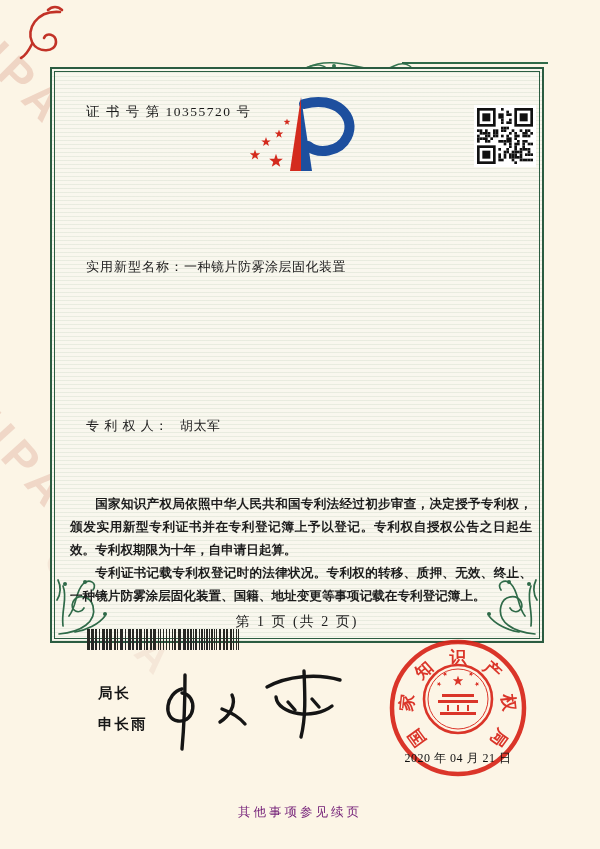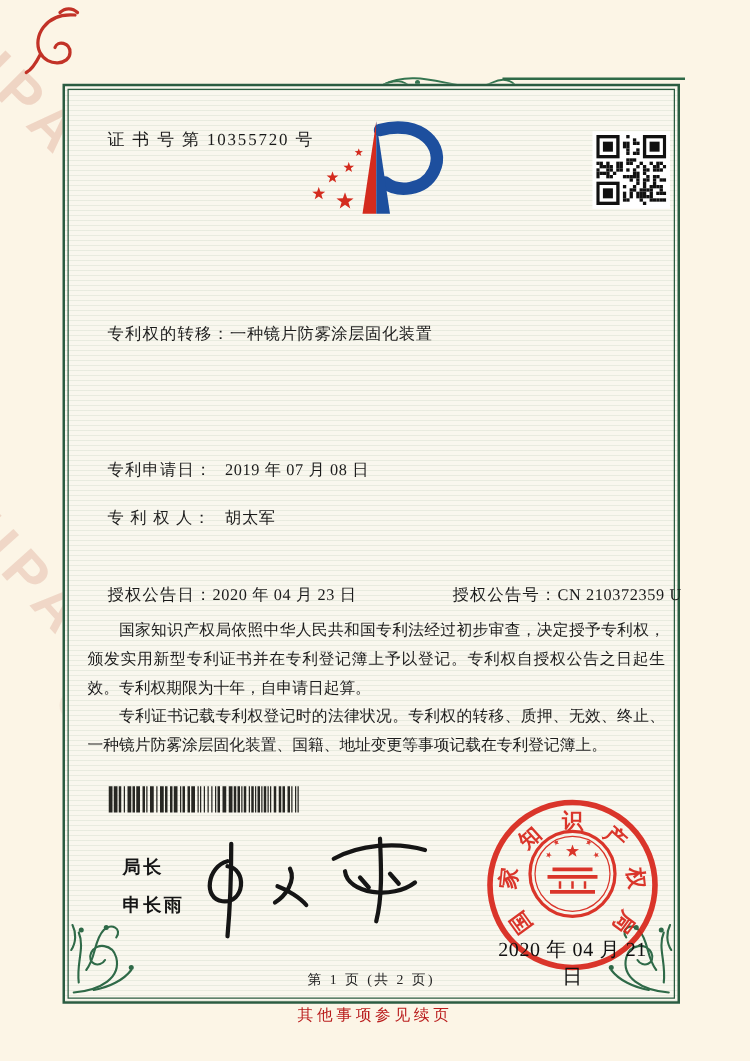--- a/index.html
+++ b/index.html
@@ -12,53 +12,53 @@
   .wm2{left:398px;top:232px;font-size:40px;color:rgba(146,186,156,0.55);transform:rotate(50deg);}
   .wm3{left:-38px;top:352px;font-size:46px;color:rgba(228,186,168,0.5);transform:rotate(48deg);}
   .wm4{left:68px;top:536px;font-size:42px;color:rgba(230,200,184,0.30);transform:rotate(45deg);}
   
   .orn{position:absolute;pointer-events:none;}
   .garland{left:222px;top:48px;}
   .garland-line{position:absolute;left:402px;top:62px;width:146px;height:2px;background:#2f6a48;}
   .red-swirl-tl{left:18px;top:4px;}
   .red-swirl-c{left:292px;top:86px;}
   
-  .border-box{position:absolute;left:50px;top:67px;width:494px;height:736px;
+  .border-box{position:absolute;left:50px;top:67px;width:494px;height:576px;
       border:2.5px solid #2b5c41;box-sizing:border-box;
       background:repeating-linear-gradient(0deg, rgba(110,150,115,0.12) 0 1px, rgba(0,0,0,0) 1px 4px),#f9f7ee;}
   .border-box::before{content:"";position:absolute;inset:2px;border:1px solid #2b5c41;pointer-events:none;}
   .corner{position:absolute;bottom:1px;width:86px;height:86px;}
   .corner.left{left:1px;}
   .corner.right{right:1px;transform:scaleX(-1);}
   .cert-no{position:absolute;left:34px;top:34px;font-size:13.5px;letter-spacing:1.5px;color:#1a1a1a;}
   .logo{position:absolute;left:178px;top:24px;}
   .qr{position:absolute;left:422px;top:36px;width:62px;height:62px;background:#fff;padding:3px;box-sizing:border-box;}
   .title{position:absolute;top:108px;left:0;width:100%;text-align:center;font-size:30px;font-weight:bold;
       letter-spacing:9px;color:#0d0d0d;}
   .row{position:absolute;left:34px;font-size:13px;color:#1b1b1b;white-space:nowrap;}
   .lbl{display:inline-block;min-width:94px;letter-spacing:1px;}
   .val{letter-spacing:0.5px;}
   .val.compact{font-size:11.5px;letter-spacing:-0.3px;}
   .pair2{position:absolute;left:276px;top:0;}
   .paras{position:absolute;left:18px;width:462px;top:424px;font-size:12.6px;line-height:1.82;
       color:#1c1c1c;text-align:justify;}
-  .paras p{margin:0;text-indent:2em;}
+  .paras p{margin:0;text-indent:2em;font-weight:bold;}
   .barcode{position:absolute;left:35px;top:560px;width:156px;height:21px;}
   .barcode i{position:absolute;top:0;bottom:0;background:#272722;}
   .signer{position:absolute;left:46px;top:615px;font-family:"Liberation Sans","DejaVu Sans",sans-serif;
       font-weight:bold;font-size:14.5px;color:#161616;}
   .signer div{margin-bottom:12px;letter-spacing:2px;}
   .signature{position:absolute;left:100px;top:588px;}
   .seal{position:absolute;left:330px;top:566px;width:152px;height:152px;}
-  .seal-date{position:absolute;left:338px;top:681px;width:136px;text-align:center;font-size:16px;
+  .seal-date{position:absolute;left:338px;top:681px;width:136px;text-align:center;font-size:12px;
       color:#101010;letter-spacing:0.5px;z-index:3;}
-  .page-num{position:absolute;bottom:10px;left:0;width:100%;text-align:center;font-size:11px;
+  .page-num{position:absolute;bottom:10px;left:0;width:100%;text-align:center;font-size:14px;
       color:#222;letter-spacing:2px;}
   .footer-note{position:absolute;top:804px;left:0;width:100%;text-align:center;font-size:12.5px;
-      color:#b91c1c;letter-spacing:3px;}
+      color:#701a75;letter-spacing:3px;}
 </style>
 </head>
 <body>
 
 <div class="page">
 
   <div class="wm wm1">CNIPA</div>
   <div class="wm wm2">CNIPA</div>
   <div class="wm wm3">CNIPA</div>
   <div class="wm wm4">CNIPA</div>
@@ -269,33 +269,24 @@
           <rect x="40" y="2.6666666666666665" width="13.333333333333332" height="13.333333333333332" fill="#fff"></rect>
           <rect x="42.666666666666664" y="5.333333333333333" width="8" height="8" fill="#111"></rect>
           <rect x="0" y="37.33333333333333" width="18.666666666666664" height="18.666666666666664" fill="#111"></rect>
           <rect x="2.6666666666666665" y="40" width="13.333333333333332" height="13.333333333333332" fill="#fff"></rect>
           <rect x="5.333333333333333" y="42.666666666666664" width="8" height="8" fill="#111"></rect>
         </svg>
     </div>
 
 
     <div class="row" style="top:189px">
-      <span class="lbl">专利权的转移：</span><span class="val">一种镜片防雾涂层固化装置</span>
-    </div>
-    <div class="row" style="top:298px">
-      <span class="lbl">专利申请日：</span><span class="val">2019 年 07 月 08 日</span>
-    </div>
-    <div class="row" style="top:336px">
+      <span class="lbl">实用新型名称：</span><span class="val">一种镜片防雾涂层固化装置</span>
+    </div>
+    <div class="row" style="top:348px">
       <span class="lbl">专 利 权 人：</span><span class="val">胡太军</span>
-    </div>
-    <div class="row" style="top:398px">
-      <span class="lbl" style="min-width:0">授权公告日：</span><span class="val">2020 年 04 月 23 日</span>
-      <span class="pair2">
-        <span class="lbl" style="min-width:0">授权公告号：</span><span class="val">CN 210372359 U</span>
-      </span>
     </div>
 
     <div class="paras">
       <p>国家知识产权局依照中华人民共和国专利法经过初步审查，决定授予专利权，颁发实用新型专利证书并在专利登记簿上予以登记。专利权自授权公告之日起生效。专利权期限为十年，自申请日起算。</p>
       <p>专利证书记载专利权登记时的法律状况。专利权的转移、质押、无效、终止、一种镜片防雾涂层固化装置、国籍、地址变更等事项记载在专利登记簿上。</p>
     </div>
 
     <div class="barcode" id="barcode">
         <i style="left:0px;width:3px"></i>
         <i style="left:4px;width:3px"></i>

